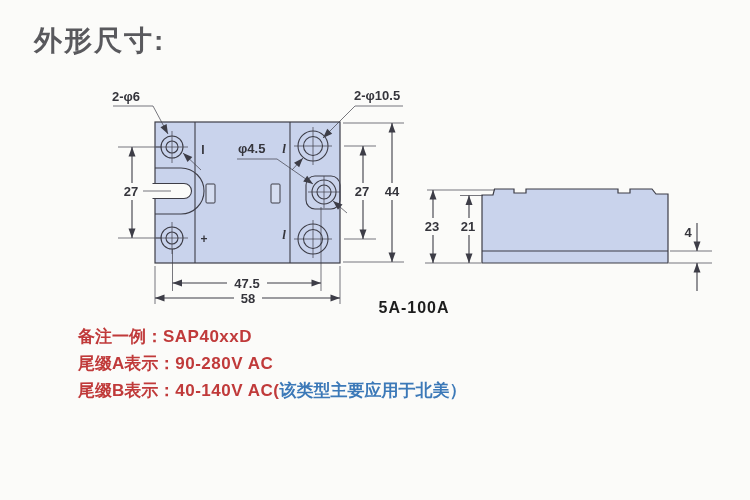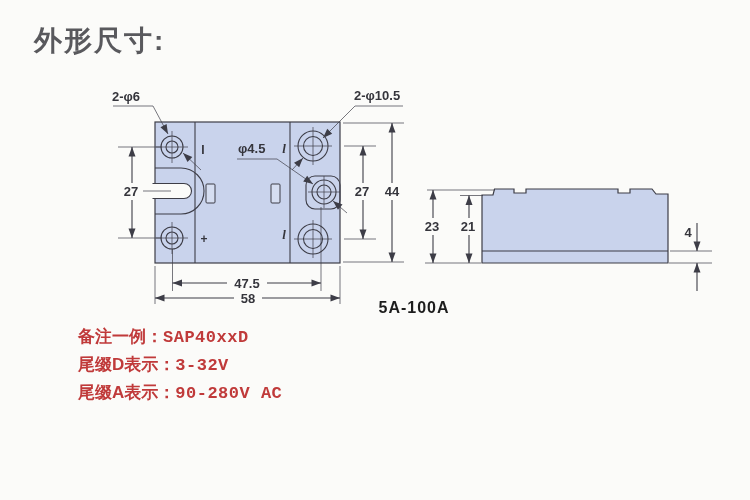--- a/index.html
+++ b/index.html
@@ -29,21 +29,21 @@
             font-family:"Liberation Serif","DejaVu Serif",serif;}
   .rangetext{font-size:16px;font-weight:bold;fill:var(--black);letter-spacing:1px;
              font-family:"Liberation Sans","DejaVu Sans",sans-serif;}
   
   .notes{position:absolute;left:64px;top:323px;width:660px;}
   .notes p{margin:0;line-height:27px;font-size:17px;font-weight:bold;white-space:nowrap;}
   .notes p.indent{padding-left:14px;}
   .red{color:var(--red);}
   .blue{color:var(--blue);}
   .black{color:var(--black);}
-  .serif{font-family:Liberation Mono, monospace;letter-spacing:0.5px;}
+  .serif{font-family:Liberation Sans, sans-serif;letter-spacing:0.5px;}
 </style>
 </head>
 <body>
 
 <div class="page">
 
   <h1 class="title">外形尺寸:</h1>
 
   <svg class="drawing" width="750" height="330" viewBox="0 0 750 330">
     <defs>
@@ -190,17 +190,17 @@
         <text class="dimtext" x="468" y="231" text-anchor="middle">21</text>
         <text class="dimtext" x="688" y="237" text-anchor="middle">4</text>
       </g>
     </g>
 
     <text class="rangetext" x="414" y="313" text-anchor="middle">5A-100A</text>
   </svg>
 
   <div class="notes">
     <p class="red indent"><span>备注一例：</span><span class="serif">SAP40xxD</span></p>
-    <p class="red indent"><span>尾缀D表示：</span><span class="serif">3-32V</span></p>
     <p class="red indent"><span>尾缀A表示：</span><span class="serif">90-280V AC</span></p>
+    <p class="red indent"><span>尾缀B表示：</span><span class="serif">40-140V AC(</span><span class="blue">该类型主要应用于北美）</span></p>
   </div>
 
 </div>
 
 </body></html>

